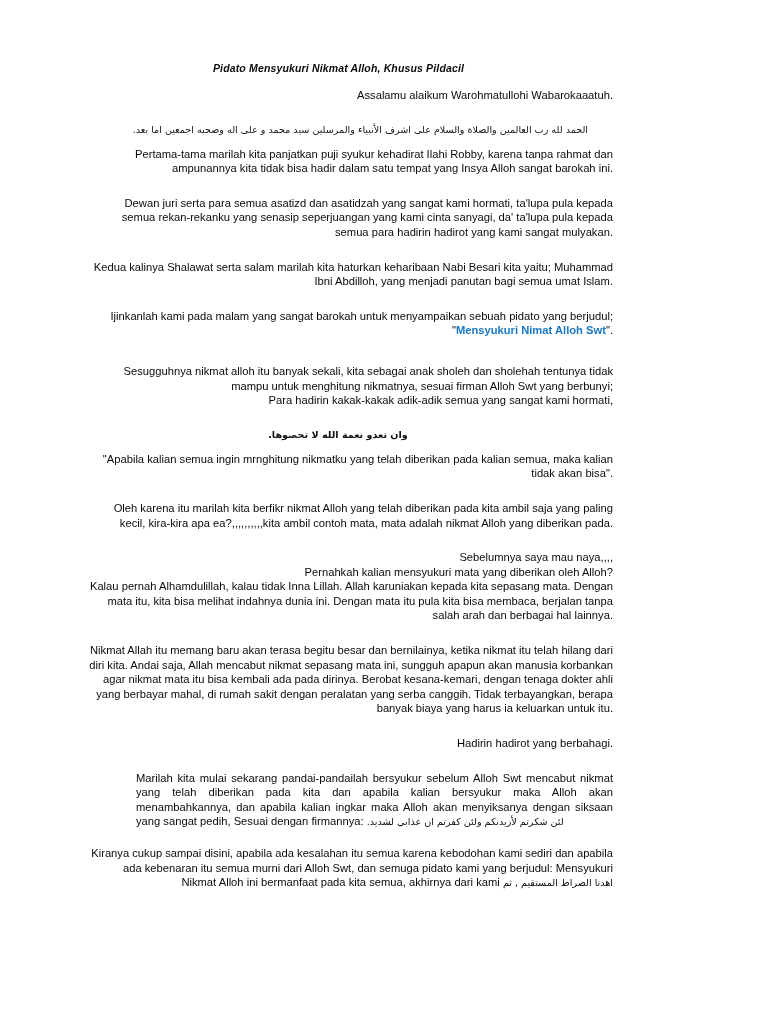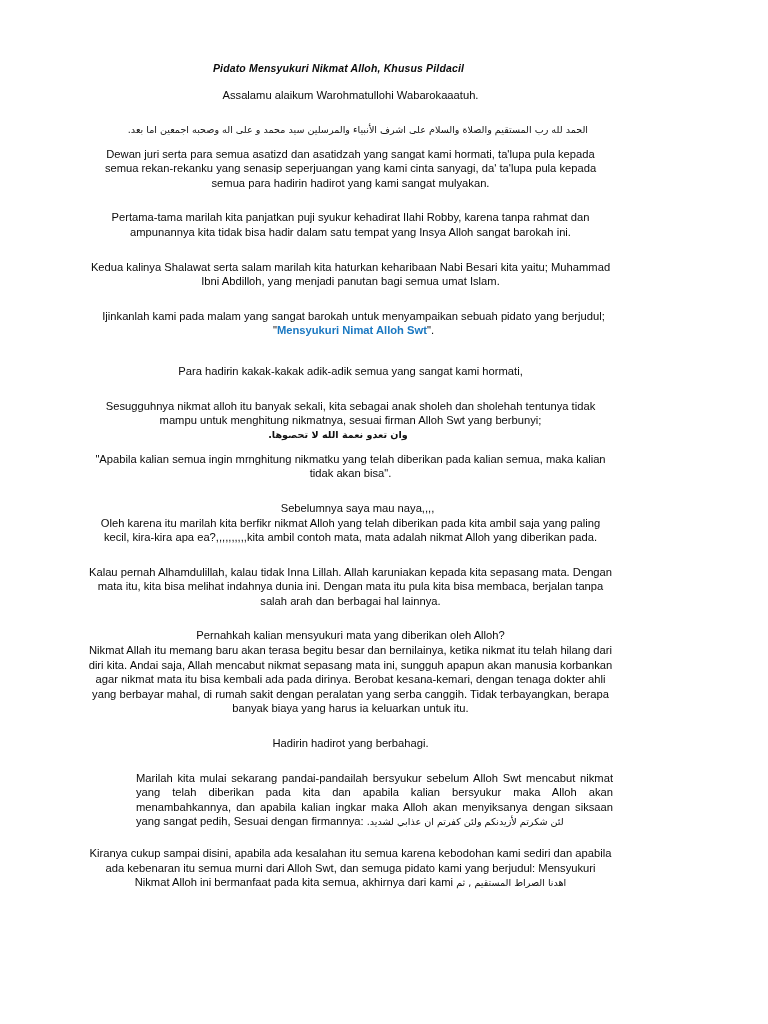--- a/index.html
+++ b/index.html
@@ -30,21 +30,21 @@
     font-style: italic;
     font-size: 10.5px;
     letter-spacing: 0.15px;
     margin: 0 0 14px 0;
     padding-right: 24px;
   }
   .para {
     font-size: 11.2px;
     line-height: 14.6px;
     margin: 0 0 12px 0;
-    text-align: center;
+    text-align: right;
     max-width: 576px;
   }
   .para.tight {
     margin-bottom: 0;
   }
   .para.gap-lg {
     margin-bottom: 20px;
   }
   .para.gap-xl {
     margin-bottom: 26px;
@@ -88,45 +88,45 @@
 </style>
 </head>
 <body>
 
 <div class="page">
 
   <div class="doc-title">Pidato Mensyukuri Nikmat Alloh, Khusus Pildacil</div>
 
   <p class="para gap-lg">Assalamu alaikum Warohmatullohi Wabarokaaatuh.</p>
 
-  <p class="arabic">الحمد لله رب المستقيم والصلاة والسلام على اشرف الأنبياء والمرسلين سيد محمد و على اله وصحبه اجمعين  اما بعد.</p>
+  <p class="arabic">الحمد لله رب العالمين والصلاة والسلام على اشرف الأنبياء والمرسلين سيد محمد و على اله وصحبه اجمعين  اما بعد.</p>
+
+  <p class="para gap-lg">Pertama-tama marilah kita panjatkan puji syukur kehadirat Ilahi Robby, karena tanpa rahmat dan ampunannya kita tidak bisa hadir dalam satu tempat yang Insya Alloh sangat barokah ini.</p>
 
   <p class="para gap-lg">Dewan juri serta para semua asatizd dan asatidzah yang sangat kami hormati, ta'lupa pula kepada semua rekan-rekanku yang senasip seperjuangan yang kami cinta sanyagi, da' ta'lupa pula kepada semua para hadirin hadirot yang kami sangat mulyakan.</p>
-
-  <p class="para gap-lg">Pertama-tama marilah kita panjatkan puji syukur kehadirat Ilahi Robby, karena tanpa rahmat dan ampunannya kita tidak bisa hadir dalam satu tempat yang Insya Alloh sangat barokah ini.</p>
 
   <p class="para gap-lg">Kedua kalinya Shalawat serta salam marilah kita haturkan keharibaan Nabi Besari kita yaitu; Muhammad Ibni Abdilloh, yang menjadi panutan bagi semua umat Islam.</p>
 
   <p class="para gap-xl"><span>Ijinkanlah kami pada malam yang sangat barokah untuk menyampaikan sebuah pidato yang berjudul; "</span><span class="highlight-title">Mensyukuri Nimat Alloh Swt</span><span>".</span></p>
 
+  <p class="para tight">Sesugguhnya nikmat alloh itu banyak sekali, kita sebagai anak sholeh dan sholehah tentunya tidak mampu untuk menghitung nikmatnya, sesuai firman Alloh Swt yang berbunyi;</p>
+
   <p class="para gap-lg">Para hadirin kakak-kakak adik-adik semua yang sangat kami hormati,</p>
-
-  <p class="para tight">Sesugguhnya nikmat alloh itu banyak sekali, kita sebagai anak sholeh dan sholehah tentunya tidak mampu untuk menghitung nikmatnya, sesuai firman Alloh Swt yang berbunyi;</p>
 
   <p class="arabic ltr-block">وان تعدو نعمة الله لا تحصوها.</p>
 
   <p class="para gap-lg">"Apabila kalian semua ingin mrnghitung nikmatku yang telah diberikan pada kalian semua, maka kalian tidak akan bisa".</p>
 
+  <p class="para gap-lg">Oleh karena itu marilah kita berfikr nikmat Alloh yang telah diberikan pada kita ambil saja yang paling kecil,  kira-kira apa ea?,,,,,,,,,,kita ambil contoh mata, mata adalah nikmat Alloh yang diberikan pada.</p>
+
   <p class="para tight indent-sm">Sebelumnya saya mau naya,,,,</p>
 
-  <p class="para gap-lg">Oleh karena itu marilah kita berfikr nikmat Alloh yang telah diberikan pada kita ambil saja yang paling kecil,  kira-kira apa ea?,,,,,,,,,,kita ambil contoh mata, mata adalah nikmat Alloh yang diberikan pada.</p>
+  <p class="para tight">Pernahkah kalian mensyukuri mata yang diberikan oleh Alloh?</p>
 
   <p class="para gap-lg">Kalau pernah Alhamdulillah, kalau tidak Inna Lillah. Allah karuniakan kepada kita sepasang mata. Dengan mata itu, kita bisa melihat indahnya dunia ini. Dengan mata itu pula kita bisa membaca, berjalan tanpa salah arah dan berbagai hal lainnya.</p>
-
-  <p class="para tight">Pernahkah kalian mensyukuri mata yang diberikan oleh Alloh?</p>
 
   <p class="para gap-lg">Nikmat Allah itu memang baru akan terasa begitu besar dan bernilainya, ketika nikmat itu telah hilang dari diri kita. Andai saja, Allah mencabut nikmat sepasang mata ini, sungguh apapun akan manusia korbankan agar nikmat mata itu bisa kembali ada pada dirinya. Berobat kesana-kemari, dengan tenaga dokter ahli yang berbayar mahal, di rumah sakit dengan peralatan yang serba canggih. Tidak terbayangkan, berapa banyak biaya yang harus ia keluarkan untuk itu.</p>
 
   <p class="para gap-lg">Hadirin hadirot yang berbahagi.</p>
 
   <p class="para justified tight"><span>Marilah kita mulai sekarang pandai-pandailah bersyukur sebelum Alloh Swt mencabut nikmat yang telah diberikan pada kita dan apabila kalian bersyukur maka Alloh akan menambahkannya, dan apabila kalian ingkar maka Alloh akan menyiksanya dengan siksaan yang sangat pedih, Sesuai dengan firmannya:</span> <span class="arabic-inline">لئن شكرتم لأزيدنكم ولئن كفرتم ان عذابي لشديد.</span></p>
 
   <div style="height:16px"></div>
 
   <p class="para tight"><span>Kiranya cukup sampai disini, apabila ada kesalahan itu semua karena kebodohan kami sediri dan apabila ada kebenaran itu semua murni dari Alloh Swt, dan semuga pidato kami yang berjudul: Mensyukuri Nikmat Alloh ini bermanfaat pada kita semua,  akhirnya dari kami</span> <span class="arabic-inline">اهدنا الصراط المستقيم , ثم</span></p>

